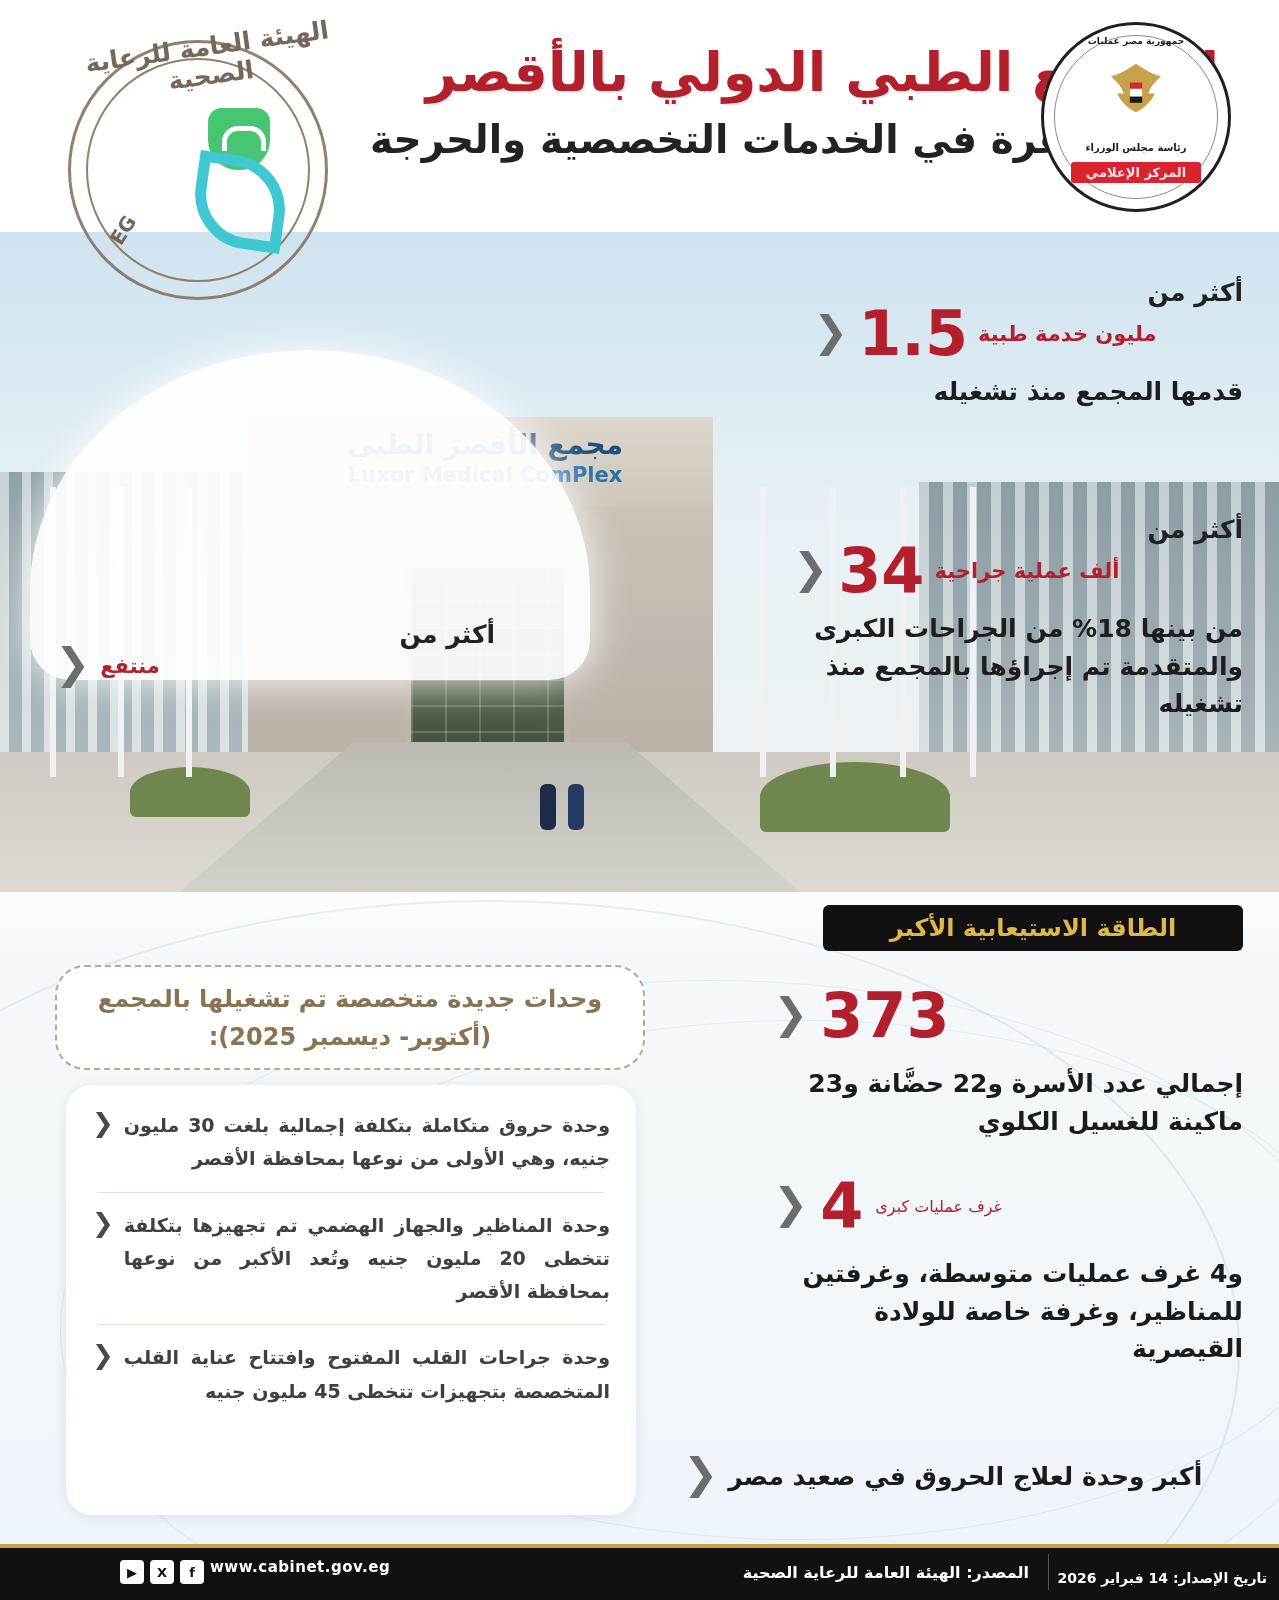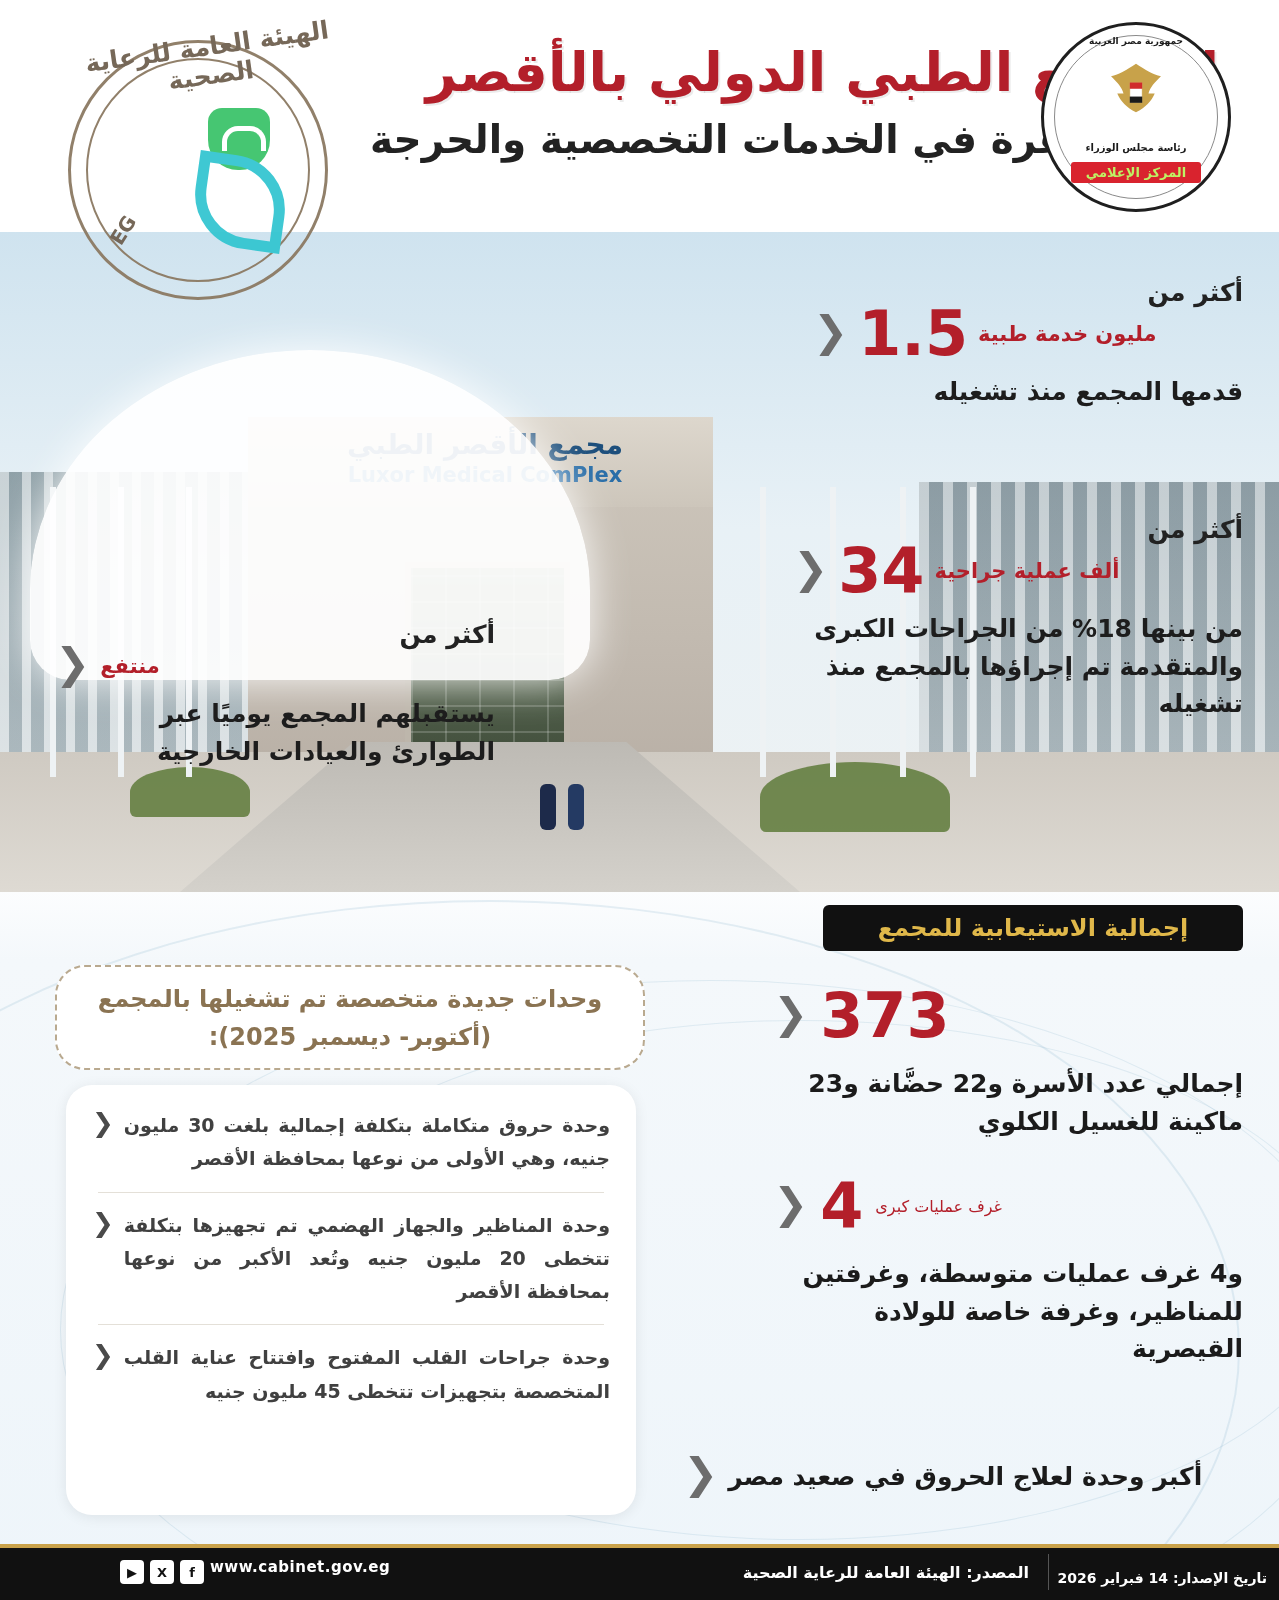--- a/index.html
+++ b/index.html
@@ -51,21 +51,21 @@
     position:absolute; left:50%; top: 34px; transform: translateX(-50%);
     width: 78px; height: 78px;
   }
   .emblem .txt-top, .emblem .txt-mid, .emblem .txt-bot {
     position:absolute; left:0; right:0; text-align:center; color:#1b1b1b;
     font-weight:700;
   }
   .emblem .txt-top { top: 14px; font-size: 9px; letter-spacing:.5px;}
   .emblem .txt-mid { top: 120px; font-size: 10px; }
   .emblem .txt-bot {
-    top: 140px; font-size: 13px; background:#d9232e; color:#bef264;
+    top: 140px; font-size: 13px; background:#d9232e; color:#e5e5e5;
     margin: 0 30px; border-radius:3px; padding:3px 0;
   }
 
   
   .hero {
     position: absolute; left: 0; top: 232px; width: 1279px; height: 660px;
     overflow: hidden;
   }
   .sky { position:absolute; inset:0; background: linear-gradient(180deg,#cfe3ef 0%, #e8f1f6 45%, #eef2f3 100%); }
   .bldg-left {
@@ -294,21 +294,21 @@
 
   <div class="header">
     <div class="title-wrap">
       <div class="main-title">المجمع الطبي الدولي بالأقصر</div>
       <div class="sub-title">يشهد طفرة في الخدمات التخصصية والحرجة</div>
     </div>
 
     <div class="emblem" style="left:auto; right:48px;">
       <div class="ring"></div>
       <div class="ring2"></div>
-      <div class="txt-top">جمهورية مصر العربية</div>
+      <div class="txt-top">جمهورية مصر عمليات</div>
       <svg class="eagle" viewBox="0 0 100 100">
         <path d="M50 10 C38 18 28 24 18 26 C26 34 32 40 34 48 L26 48 C30 58 38 66 50 72 C62 66 70 58 74 48 L66 48 C68 40 74 34 82 26 C72 24 62 18 50 10 Z" fill="#c8a24a"></path>
         <rect x="42" y="34" width="16" height="26" fill="#fff" stroke="#c8a24a" stroke-width="1"></rect>
         <rect x="42" y="34" width="16" height="8" fill="#d02b2b"></rect>
         <rect x="42" y="52" width="16" height="8" fill="#1a1a1a"></rect>
       </svg>
       <div class="txt-mid">رئاسة مجلس الوزراء</div>
       <div class="txt-bot">المركز الإعلامي</div>
     </div>
   </div>
@@ -332,25 +332,24 @@
     </div>
     <div class="desc">من بينها 18% من الجراحات الكبرى والمتقدمة تم إجراؤها بالمجمع منذ تشغيله</div>
   </div>
 
   <div class="stat" style="left: 55px; top: 620px; width: 440px;">
     <div class="more">أكثر من</div>
     <div class="numline">
       <span class="unit">منتفع</span>
       <span class="chev">❮</span>
     </div>
-    <div class="desc">يستقبلهم المجمع يوميًا عبر الطوارئ والعيادات الخارجية</div>
   </div>
 
   <div class="cap-banner">
-    <span>إجمالية الاستيعابية للمجمع</span>
+    <span>الطاقة الاستيعابية الأكبر</span>
   </div>
 
   <div class="r-stat" style="top: 985px;">
     <div class="numline">
       <span class="num">373</span>
       <span class="chev">❮</span>
     </div>
     <div class="desc">إجمالي عدد الأسرة و22 حضَّانة و23 ماكينة للغسيل الكلوي</div>
   </div>
 

